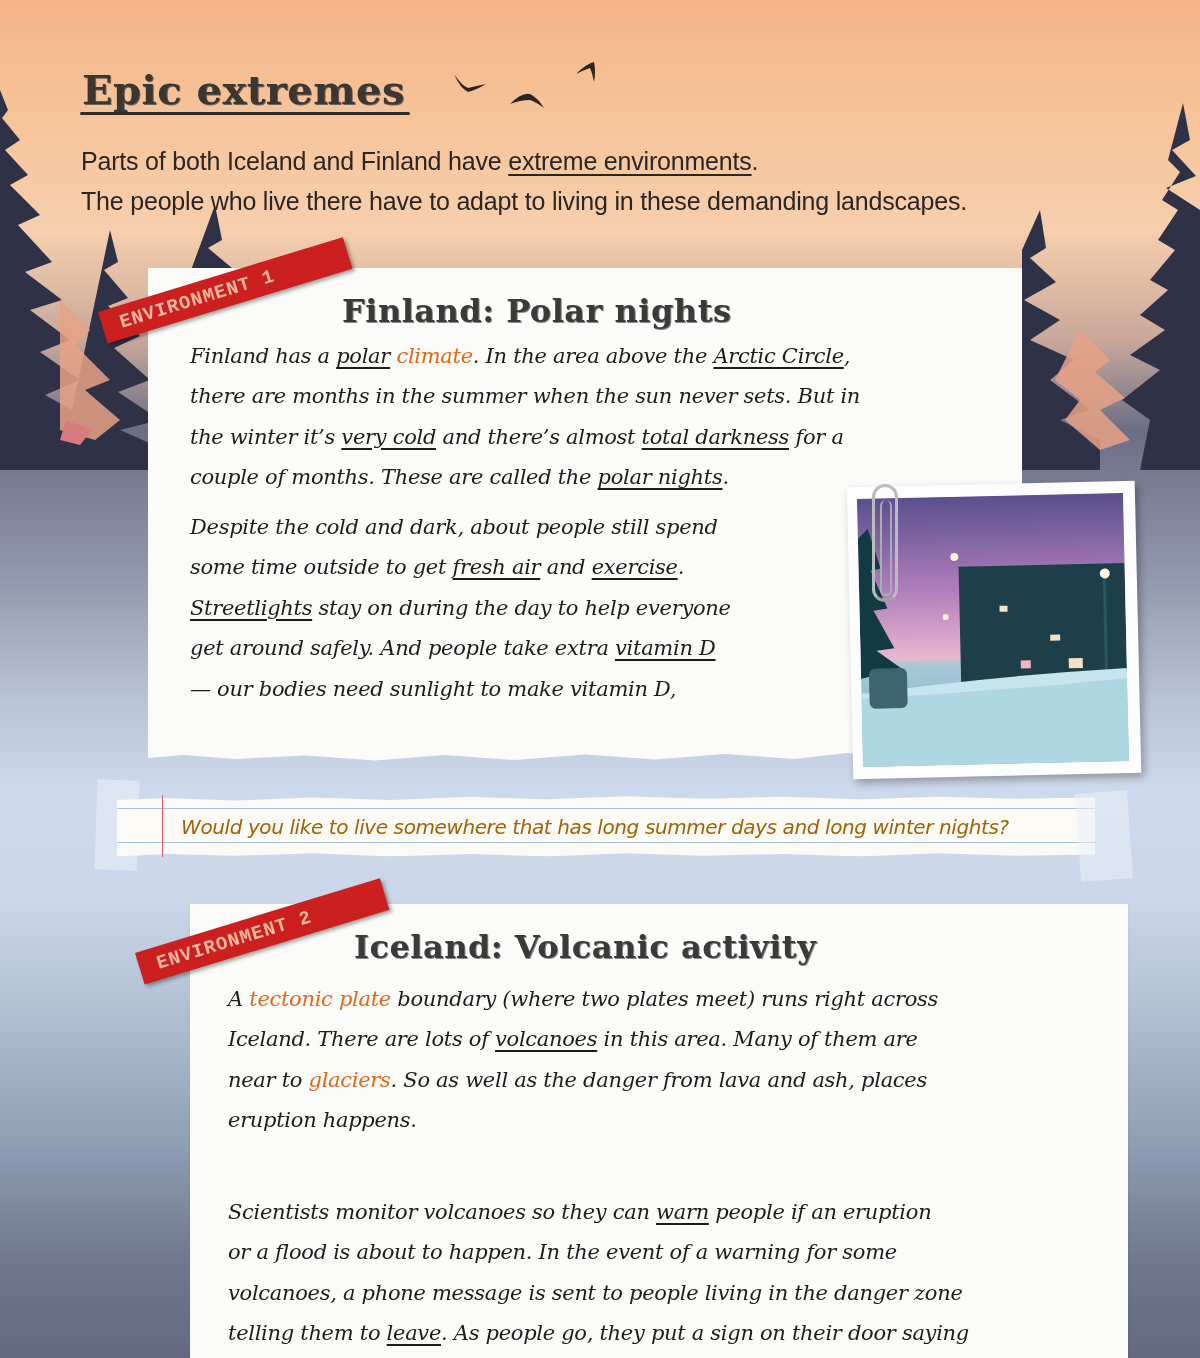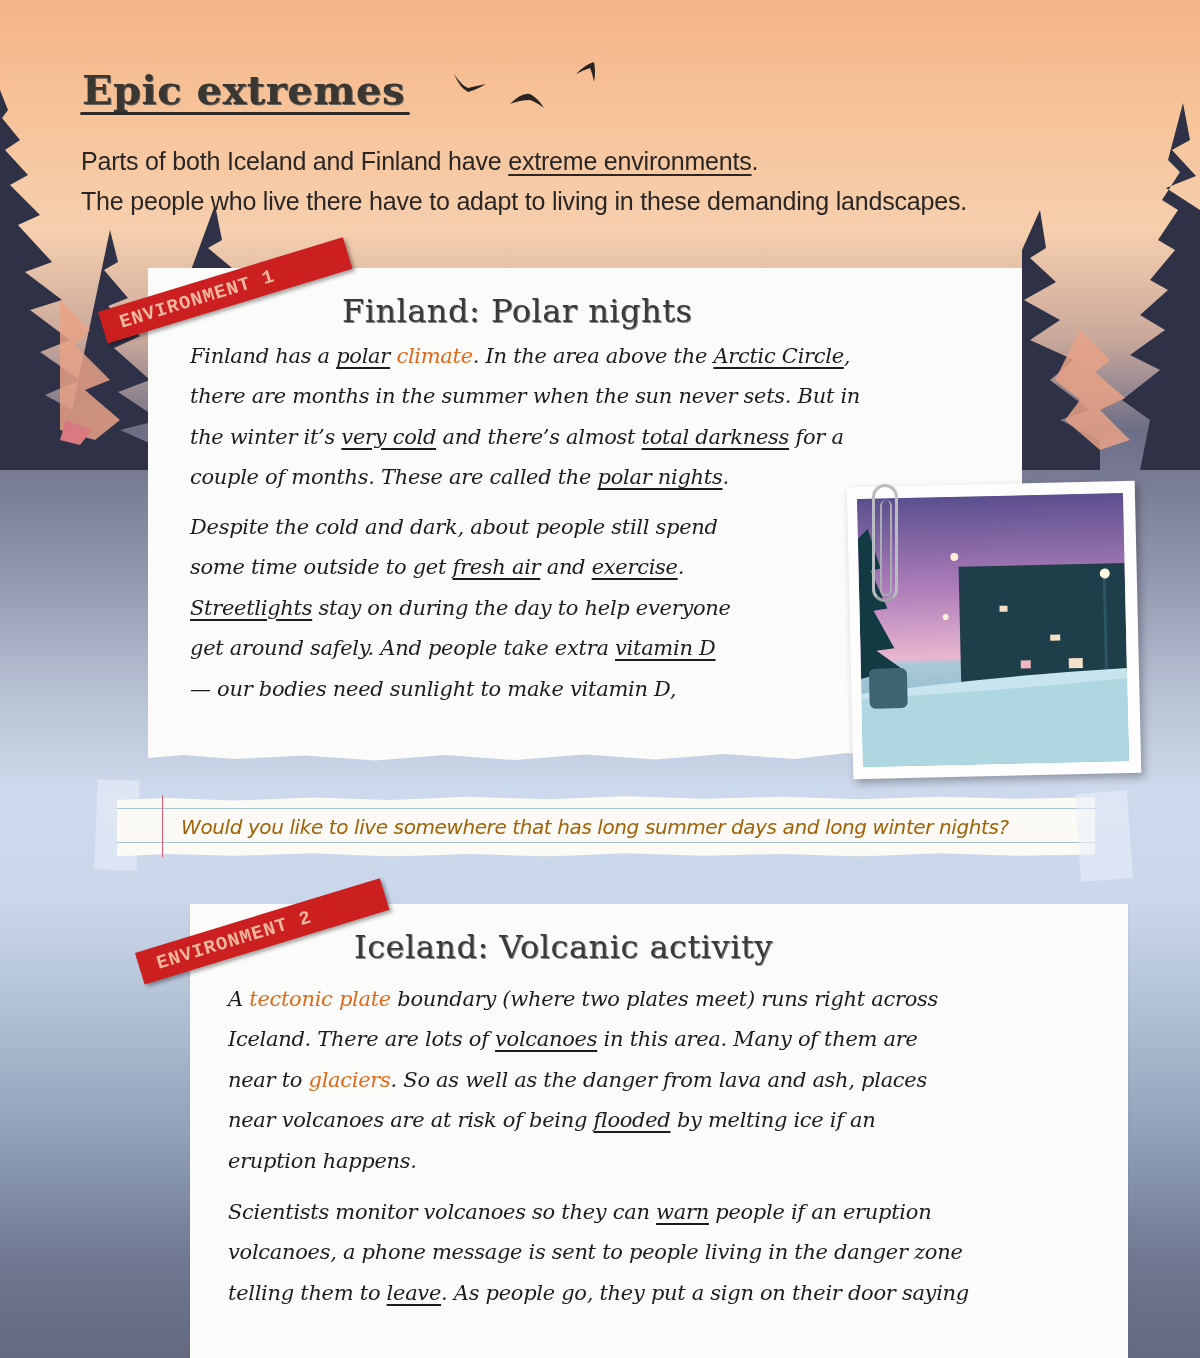--- a/index.html
+++ b/index.html
@@ -32,21 +32,21 @@
   
   .card {
     position: absolute; background: #fbfbfa;
     box-shadow: 0 1px 2px rgba(0,0,0,0.08);
   }
   .card1 { left: 148px; top: 268px; width: 874px; height: 495px;
     clip-path: polygon(0 0,100% 0,100% 97%,97% 98.5%,92% 97.8%,86% 99%,80% 98%,74% 99.2%,66% 98.2%,58% 99.3%,50% 98.3%,42% 99.4%,34% 98.4%,26% 99.5%,18% 98.5%,10% 99.2%,4% 98.4%,0 99%); }
   .card2 { left: 190px; top: 904px; width: 938px; height: 460px; }
 
   .card-heading {
-    position: absolute; font-family: "DejaVu Serif", serif; font-weight: normal; font-size: 32px;
+    position: absolute; font-family: "DejaVu Serif", serif; font-weight: bold; font-size: 32px;
     color: #3c3a38; letter-spacing: 0.5px; text-shadow: 1px 1px 0 #888;
   }
   .h1 { left: 342px; top: 292px; }
   .h2 { left: 354px; top: 928px; }
 
   .body-text {
     position: absolute; font-family: "DejaVu Serif", serif; font-style: italic;
     font-size: 21px; color: #1e1c1b; line-height: 40.4px; letter-spacing: -0.3px;
   }
   .body-text .ln { display: block; white-space: nowrap; }
@@ -187,22 +187,22 @@
 <div class="note-margin"></div>
 <div class="note-text">Would you like to live somewhere that has long summer days and long winter nights?</div>
 <div class="tape tape-r"></div>
 
 <div class="card card2"></div>
 <div class="card-heading h2">Iceland: Volcanic activity</div>
 <div class="body-text" style="left:228px;top:979px;">
     <span class="ln"><span>A </span><span class="orange">tectonic plate</span><span> boundary (where two plates meet) runs right across</span></span>
     <span class="ln"><span>Iceland.  There are lots of </span><span class="ul">volcanoes</span><span> in this area.  Many of them are</span></span>
     <span class="ln"><span>near to </span><span class="orange">glaciers</span><span>.  So as well as the danger from lava and ash, places</span></span>
-    <span class="ln"><span>near volcanoes are at risk of being </span><span class="ul">flooded</span><span> by melting ice if an</span></span>
     <span class="ln"><span>eruption happens.</span></span>
   </div>
 <div class="body-text" style="left:228px;top:1192px;">
     <span class="ln"><span>Scientists monitor volcanoes so they can </span><span class="ul">warn</span><span> people if an eruption</span></span>
+    <span class="ln"><span>or a flood is about to happen.  In the event of a warning for some</span></span>
     <span class="ln"><span>volcanoes, a phone message is sent to people living in the danger zone</span></span>
     <span class="ln"><span>telling them to </span><span class="ul">leave</span><span>.  As people go, they put a sign on their door saying</span></span>
   </div>
 
 <div class="tag tag2">ENVIRONMENT 2</div>
 
 </body></html>

